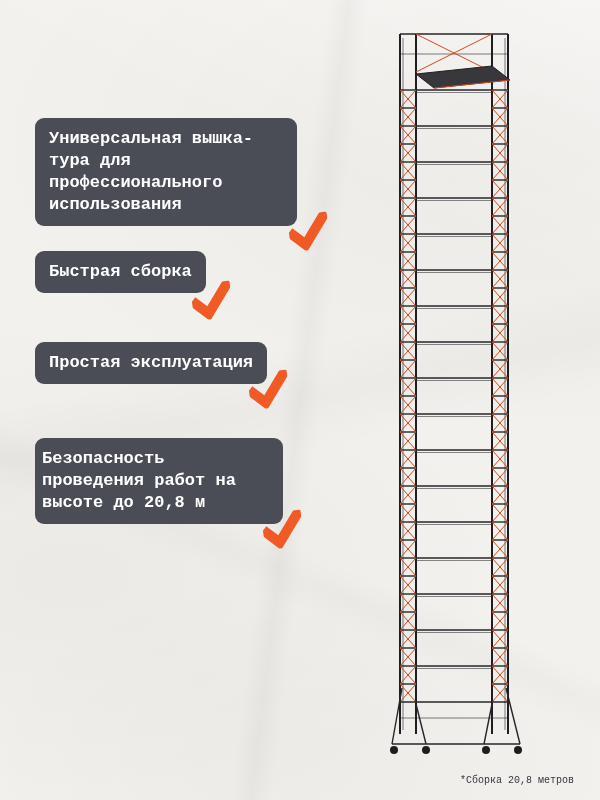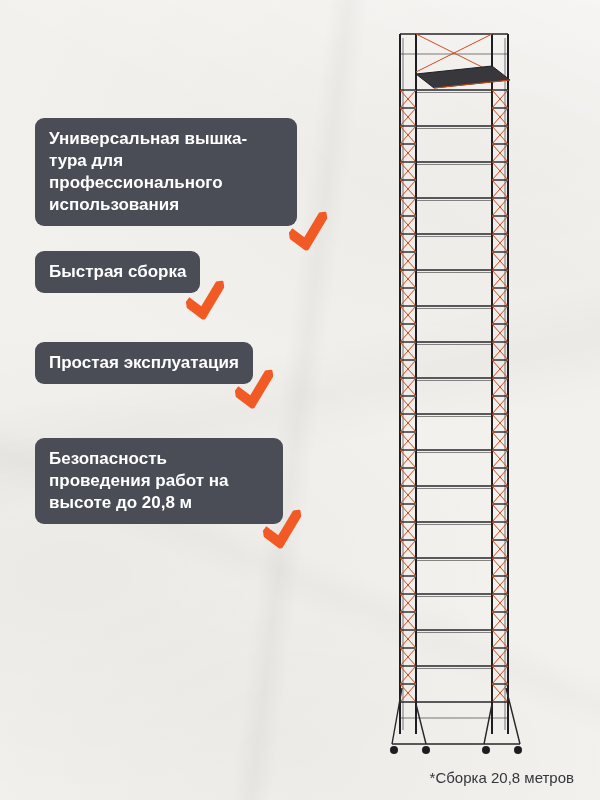--- a/index.html
+++ b/index.html
@@ -6,20 +6,21 @@
   body{
     width:600px;height:800px;
     font-family:"Liberation Sans","DejaVu Sans",sans-serif;
     background:#f3f1ed;
     overflow:hidden;
   }
   .page{
     position:relative;width:600px;height:800px;
     background:#f3f1ed;
     overflow:hidden;
+    font-family:Liberation Mono, monospace;
   }
   
   .page::before{
     content:"";position:absolute;inset:0;pointer-events:none;
     background-image:
       linear-gradient(97deg, transparent 47%, rgba(0,0,0,0.030) 50%, transparent 53%),
       linear-gradient(168deg, transparent 44%, rgba(0,0,0,0.022) 50%, transparent 56%),
       linear-gradient(23deg, transparent 30%, rgba(0,0,0,0.018) 33%, transparent 36%),
       radial-gradient(900px 500px at 85% 18%, rgba(0,0,0,0.028), transparent 60%),
       radial-gradient(700px 420px at 12% 72%, rgba(0,0,0,0.032), transparent 62%),
@@ -34,21 +35,21 @@
     font-size:17px;
     line-height:1.3;
     padding:10px 14px;
     border-radius:9px;
     box-sizing:border-box;
     z-index:2;
   }
   .b1{left:35px;top:118px;width:262px;}
   .b2{left:35px;top:251px;white-space:nowrap;}
   .b3{left:35px;top:342px;white-space:nowrap;}
-  .b4{left:35px;top:438px;width:248px;}
+  .b4{left:35px;top:438px;width:248px;padding-left:7px;}
   .b5{left:35px;top:558px;width:196px;}
   .check{
     position:absolute;
     width:40px;height:36px;
     transform:rotate(-8deg);
     z-index:3;
   }
   .check path{stroke:#f15a24;stroke-width:10;fill:none;stroke-linecap:square;}
   .b1 .check{right:-32px;bottom:-24px;}
   .b2 .check{right:-26px;bottom:-26px;}
@@ -57,21 +58,21 @@
   .b5 .check{right:-26px;bottom:-22px;}
   .tower{
     position:absolute;left:390px;top:28px;width:132px;height:748px;z-index:1;
   }
   .tower .bk{stroke:#26262a;stroke-width:1.4;}
   .tower .bk2{stroke:#26262a;stroke-width:0.8;opacity:.75;}
   .tower .or{stroke:#d1491c;stroke-width:1;}
   .tower .up{stroke:#1e1e22;stroke-width:2;}
   .footnote{
     position:absolute;right:26px;bottom:14px;
-    font-size:15px;color:#33363c;font-weight:400;z-index:2;
+    font-size:10px;color:#33363c;font-weight:400;z-index:2;
   }
 </style>
 </head>
 <body>
 
 <div class="page">
 
   <div class="badge b1">
     <span>Универсальная вышка-тура для профессионального использования</span>
     <svg class="check" viewBox="0 0 40 36">

